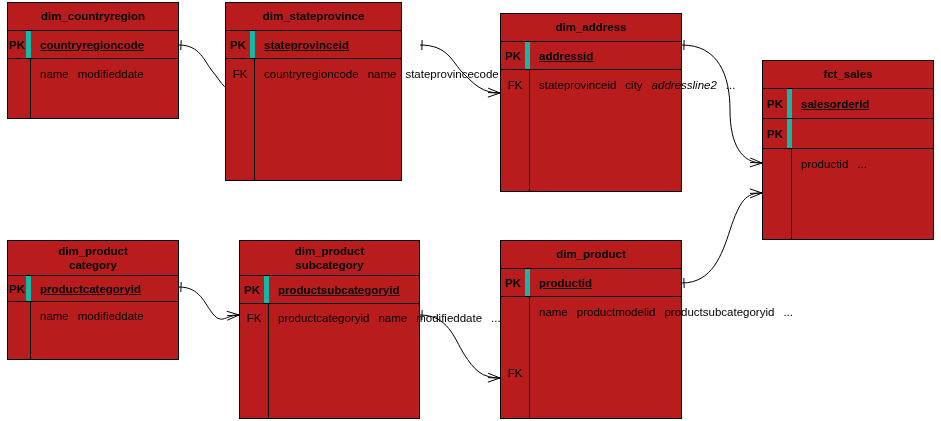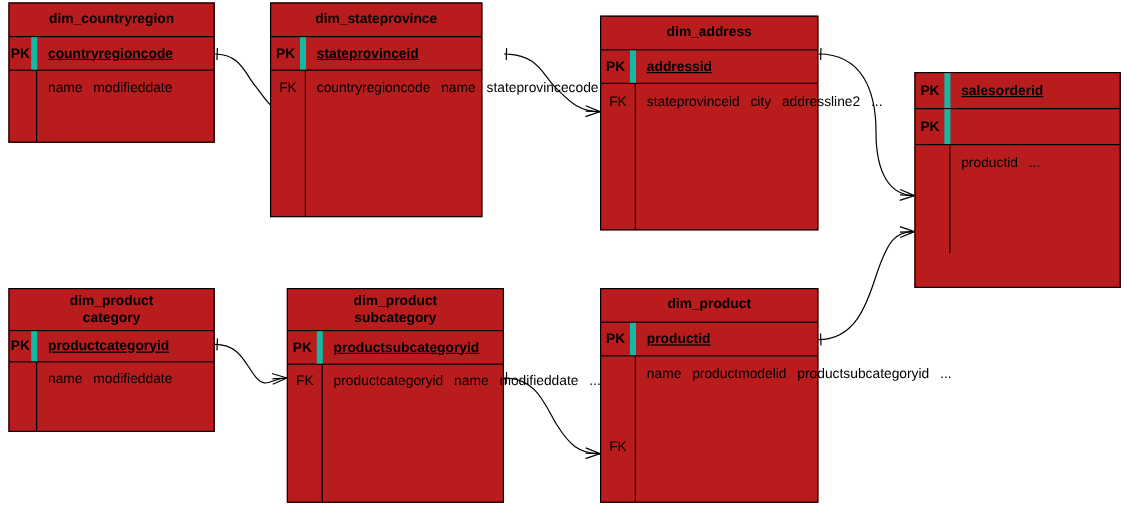--- a/index.html
+++ b/index.html
@@ -214,26 +214,27 @@
         <div class="attr-block" style="height: 121px;">
           <div class="attr-block-keys" style="flex-basis: 29px;">
             <div class="kslot fk" style="height: 30.25px;">FK</div>
             <div class="kslot" style="height: 30.25px;"></div>
             <div class="kslot" style="height: 30.25px;"></div>
             <div class="kslot" style="height: 30.25px;"></div>
           </div>
           <div class="attr-block-names">
             <div class="nslot" style="height: 30.25px;">stateprovinceid</div>
             <div class="nslot" style="height: 30.25px;">city</div>
-            <div class="nslot" style="height: 30.25px;">addressline2</div>
+            <div class="nslot" style="height: 30.25px; font-style: italic;">addressline2</div>
             <div class="nslot" style="height: 30.25px;">...</div>
           </div>
         </div>
       </div>
       <div class="entity" style="left: 762px; top: 60px; width: 172px; height: 180px;">
+        <div class="entity-title" style="height: 28px;">fct_sales</div>
         <div class="attr-row pk-row" style="height: 30px;">
           <div class="key-cell" style="flex-basis: 29px;">PK</div>
           <div class="name-cell key">salesorderid</div>
         </div>
         <div class="attr-row pk-row" style="height: 30px;">
           <div class="key-cell" style="flex-basis: 29px;">PK</div>
         </div>
         <div class="attr-block" style="height: 90px;">
           <div class="attr-block-keys" style="flex-basis: 29px;">
             <div class="kslot" style="height: 30px;"></div>

